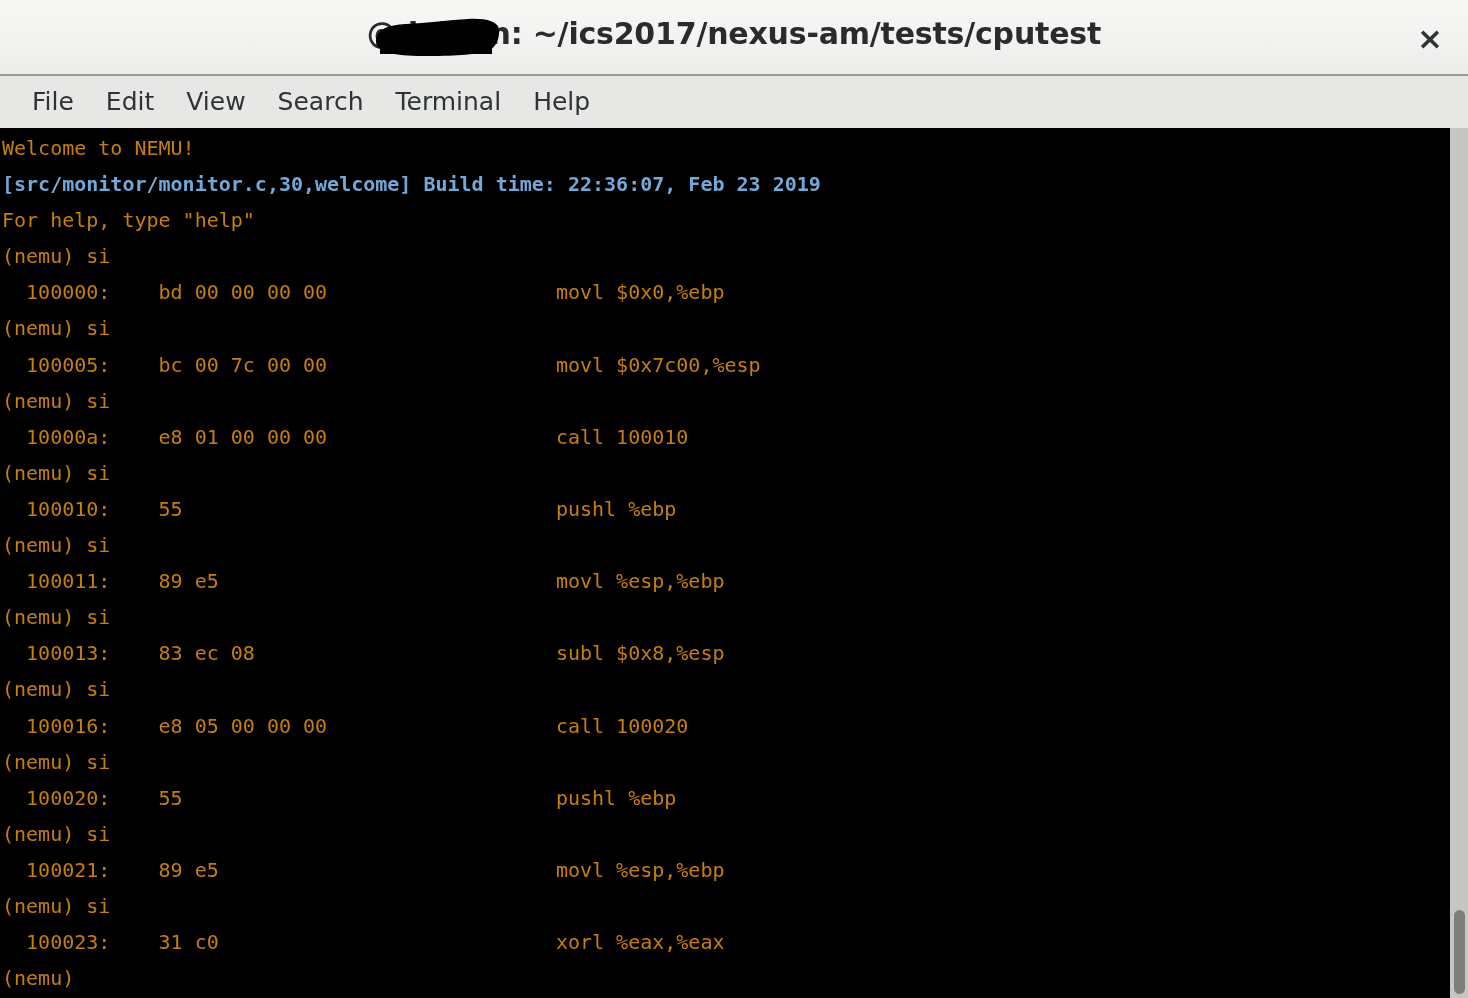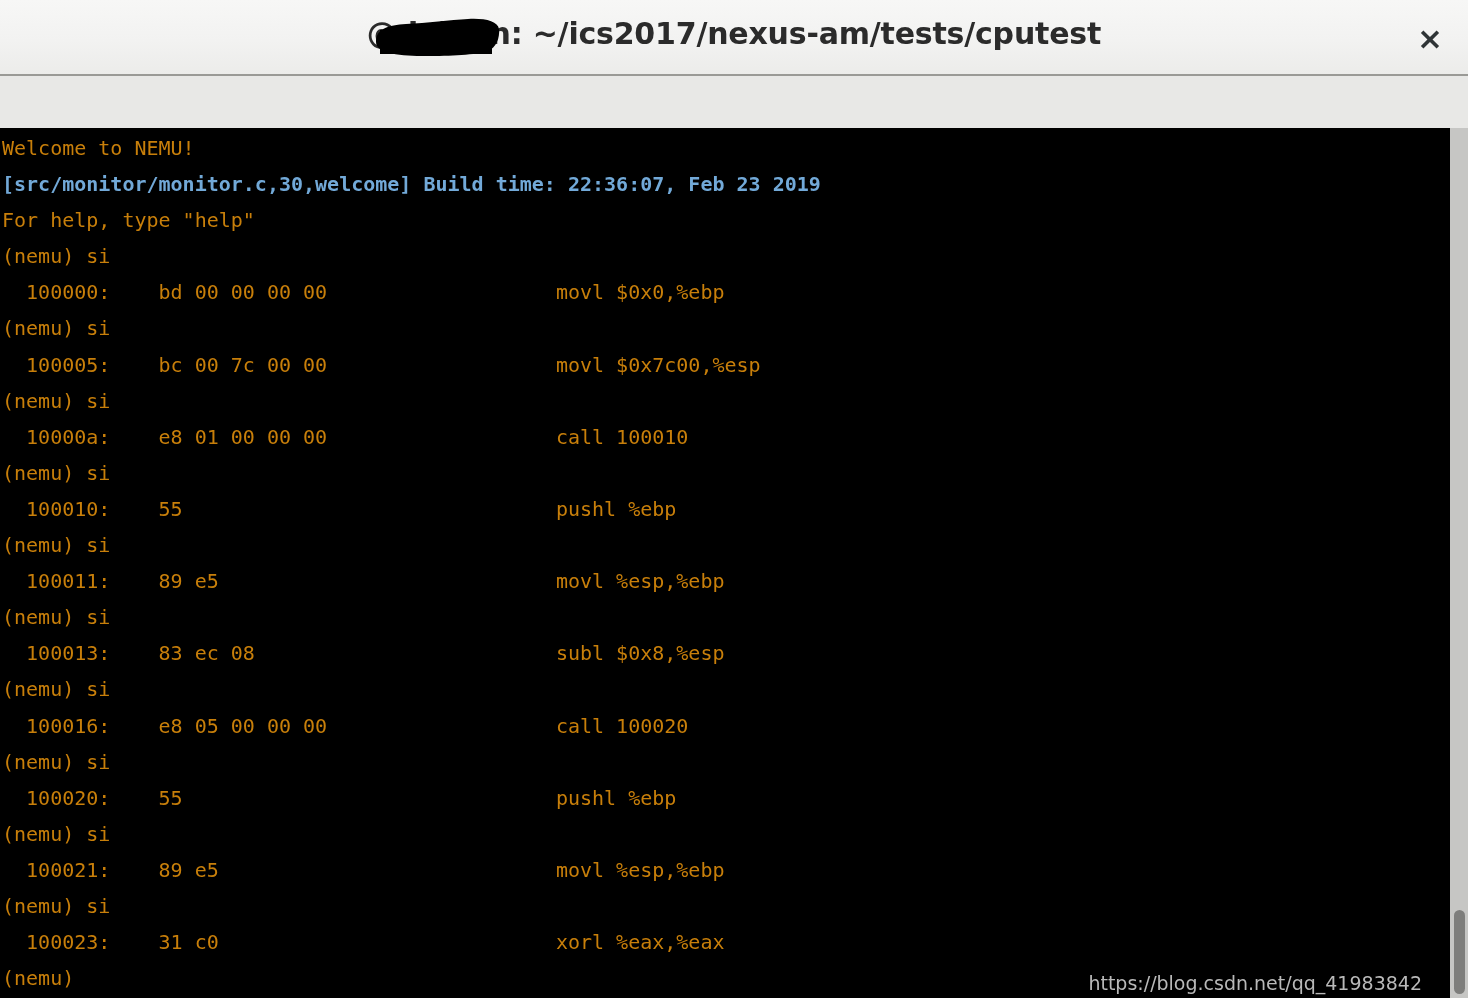--- a/index.html
+++ b/index.html
@@ -160,20 +160,28 @@
     <div class="titlebar-inner">
       <div class="window-title">@debian: ~/ics2017/nexus-am/tests/cputest</div>
       <svg class="title-redaction" viewBox="0 0 130 44" xmlns="http://www.w3.org/2000/svg">
         <path d="M4,26 C4,13 16,9 34,8 C55,7 78,4 96,3 C112,2 126,5 127,13 C128,22 124,32 116,35 C104,39 78,40 54,40 C30,40 4,38 4,26 Z" fill="#000000"></path>
         <rect x="8" y="14" width="112" height="24" fill="#000000"></rect>
       </svg>
       <div class="close-button">×</div>
     </div>
   </div>
 
+  <div class="menubar">
+    <div class="menu-item">File</div>
+    <div class="menu-item">Edit</div>
+    <div class="menu-item">View</div>
+    <div class="menu-item">Search</div>
+    <div class="menu-item">Terminal</div>
+    <div class="menu-item">Help</div>
+  </div>
 
   <div class="terminal">
     <pre class="term-text" id="term-body">Welcome to NEMU!
 <span class="blue">[src/monitor/monitor.c,30,welcome] Build time: 22:36:07, Feb 23 2019</span>
 For help, type "help"
 (nemu) si
   100000:    bd 00 00 00 00                   movl $0x0,%ebp
 (nemu) si
   100005:    bc 00 7c 00 00                   movl $0x7c00,%esp
 (nemu) si
@@ -187,20 +195,19 @@
 (nemu) si
   100016:    e8 05 00 00 00                   call 100020
 (nemu) si
   100020:    55                               pushl %ebp
 (nemu) si
   100021:    89 e5                            movl %esp,%ebp
 (nemu) si
   100023:    31 c0                            xorl %eax,%eax
 (nemu) </pre>
 
-    <div class="watermark">https://blog.csdn.net/qq_41983842</div>
   </div>
 
   <div class="scrollbar">
     <div class="scroll-thumb"></div>
   </div>
 
 </div>
 
 </body></html>

